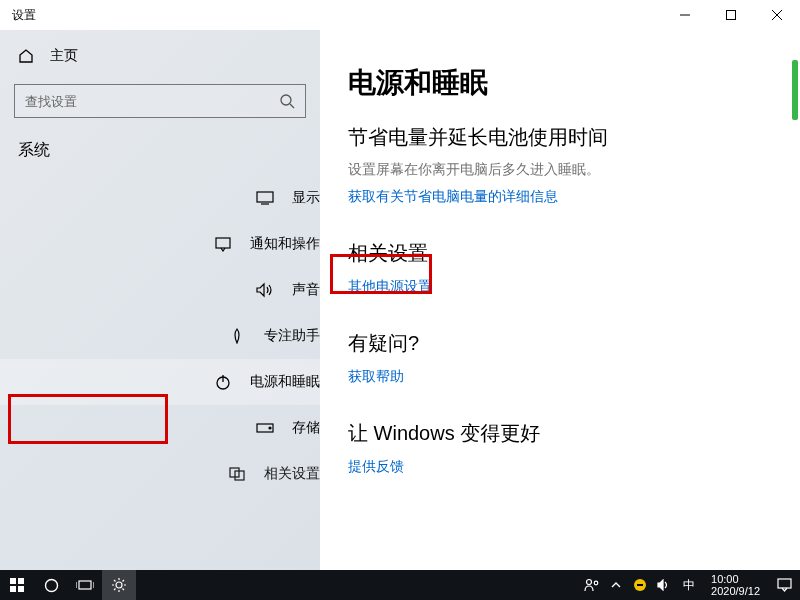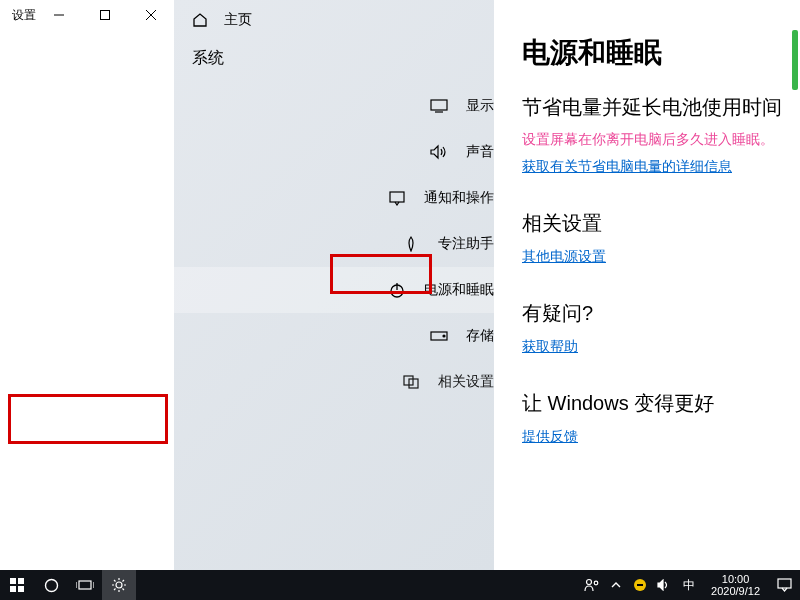--- a/index.html
+++ b/index.html
@@ -1,48 +1,48 @@
 <!DOCTYPE html>
 <html><head>
 <meta charset="utf-8">
 <style>
 * { margin: 0; padding: 0; box-sizing: border-box; font-family: "Microsoft YaHei", "Segoe UI", sans-serif; }
 html, body { width: 800px; height: 600px; overflow: hidden; }
-.window { width: 800px; height: 570px; background: #fff; position: relative; display: flex; flex-direction: row; }
+.window { width: 800px; height: 570px; background: #fff; position: relative; display: flex; flex-direction: column; }
 .titlebar { height: 30px; display: flex; align-items: center; padding-left: 12px; font-size: 12px; color: #000; }
 .titlebar-controls { margin-left: auto; display: flex; }
 .tb-btn { width: 46px; height: 30px; display: flex; align-items: center; justify-content: center; }
 .tb-btn svg { width: 10px; height: 10px; stroke: #000; stroke-width: 1; fill: none; }
 .body { flex: 1; display: flex; overflow: hidden; position: relative; }
-.sidebar { width: 320px; height: 100%; background: linear-gradient(135deg, #e5e9ee 0%, #dbe1e7 100%); padding-top: 0; }
+.sidebar { width: 320px; height: 100%; background: linear-gradient(135deg, #e5e9ee 0%, #dbe1e7 100%); padding-top: 6px; }
 .home-row { display: flex; align-items: center; height: 40px; padding-left: 18px; gap: 16px; font-size: 14px; }
 .search-wrap { margin: 8px 14px 14px 14px; height: 34px; border: 1px solid #777; display: flex; align-items: center; padding: 0 10px; justify-content: space-between; background: rgba(255,255,255,0.1); }
 .search-wrap input { border: none; background: transparent; outline: none; font-size: 13px; width: 240px; color: #555; }
 .search-wrap input::placeholder { color: #666; }
 .category { font-size: 16px; font-weight: 400; padding: 8px 18px 14px 18px; }
 .nav-item { display: flex; align-items: center; height: 46px; padding-left: 20px; gap: 18px; font-size: 14px; color: #000; justify-content: flex-end; }
 .nav-item .ico { width: 18px; height: 18px; display: flex; align-items: center; justify-content: center; }
 .nav-item.selected { background: rgba(255,255,255,0.3); }
 .content { flex: 1; padding: 34px 0 0 28px; position: relative; overflow: hidden; }
 .content h1 { font-size: 28px; font-weight: 600; margin-bottom: 22px; }
 .content h2 { font-size: 20px; font-weight: 400; margin-bottom: 10px; }
-.content .desc { font-size: 14px; color: #ec4899; margin-bottom: 8px; }
-.content .link { font-size: 14px; color: #0066cc; display: inline-block; text-decoration: underline; }
+.content .desc { font-size: 14px; color: #737373; margin-bottom: 8px; }
+.content .link { font-size: 14px; color: #0066cc; display: inline-block; }
 .section { margin-bottom: 34px; }
 .scrollbar { position: absolute; right: 2px; top: 30px; width: 6px; height: 60px; background: #39b54a; border-radius: 2px; }
 .red-box { position: absolute; border: 3px solid #d40000; pointer-events: none; }
 .rb1 { left: 330px; top: 254px; width: 102px; height: 40px; }
 .rb2 { left: 8px; top: 394px; width: 160px; height: 50px; }
 .taskbar { width: 800px; height: 30px; background: #101318; display: flex; align-items: center; color: #fff; font-size: 11px; }
 .tb-left { display: flex; align-items: center; height: 100%; }
 .tb-item { width: 34px; height: 30px; display: flex; align-items: center; justify-content: center; }
 .tb-item.active { background: #3a3d42; }
 .tb-right { margin-left: auto; display: flex; align-items: center; height: 100%; gap: 6px; padding-right: 4px; }
 .tray-ico { width: 18px; height: 30px; display: flex; align-items: center; justify-content: center; }
-.clock { text-align: center; line-height: 1.1; padding: 0 6px; font-size: 11px; }
+.clock { line-height: 1.1; padding: 0 6px; font-size: 11px; }
 svg { display: block; }
 </style>
 </head>
 <body>
 
 <div class="window">
   <div class="titlebar">
     <span>设置</span>
     <div class="titlebar-controls">
       <div class="tb-btn">
@@ -67,49 +67,58 @@
   <div class="body">
     <div class="sidebar">
       <div class="home-row">
         <span class="ico">
           <svg width="16" height="16" viewBox="0 0 16 16" fill="none" stroke="#000" stroke-width="1.3">
               <path d="M2 7 L8 2 L14 7 V14 H2 Z"></path>
             </svg>
         </span>
         <span>主页</span>
       </div>
+      <div class="search-wrap">
+        <input placeholder="查找设置" style="">
+        <span>
+          <svg width="16" height="16" viewBox="0 0 16 16" fill="none" stroke="#555" stroke-width="1.3">
+              <circle cx="7" cy="7" r="5"></circle>
+              <line x1="11" y1="11" x2="15" y2="15"></line>
+            </svg>
+        </span>
+      </div>
       <div class="category">系统</div>
 
       <div class="nav-item">
         <span class="ico">
             <svg width="18" height="14" viewBox="0 0 18 14" fill="none" stroke="#000" stroke-width="1.2">
               <rect x="1" y="1" width="16" height="10"></rect>
               <line x1="5" y1="13" x2="13" y2="13"></line>
             </svg>
           </span>
         <span>显示</span>
+      </div>
+      <div class="nav-item">
+        <span class="ico">
+            <svg width="16" height="16" viewBox="0 0 16 16" fill="none" stroke="#000" stroke-width="1.2">
+              <rect x="1" y="2" width="14" height="10"></rect>
+              <path d="M6 12 L8 15 L10 12"></path>
+            </svg>
+          </span>
+        <span>通知和操作</span>
       </div>
       <div class="nav-item">
         <span class="ico">
             <svg width="18" height="16" viewBox="0 0 18 16" fill="none" stroke="#000" stroke-width="1.2">
               <path d="M1 6 H4 L8 2 V14 L4 10 H1 Z"></path>
               <path d="M11 5 Q13 8 11 11"></path>
               <path d="M13 3 Q17 8 13 13"></path>
             </svg>
           </span>
         <span>声音</span>
-      </div>
-      <div class="nav-item">
-        <span class="ico">
-            <svg width="16" height="16" viewBox="0 0 16 16" fill="none" stroke="#000" stroke-width="1.2">
-              <rect x="1" y="2" width="14" height="10"></rect>
-              <path d="M6 12 L8 15 L10 12"></path>
-            </svg>
-          </span>
-        <span>通知和操作</span>
       </div>
       <div class="nav-item">
         <span class="ico">
             <svg width="16" height="16" viewBox="0 0 16 16" fill="none" stroke="#000" stroke-width="1.2">
               <path d="M8 1 Q4 6 8 15 Q12 6 8 1 Z"></path>
             </svg>
           </span>
         <span>专注助手</span>
       </div>
       <div class="nav-item selected">

